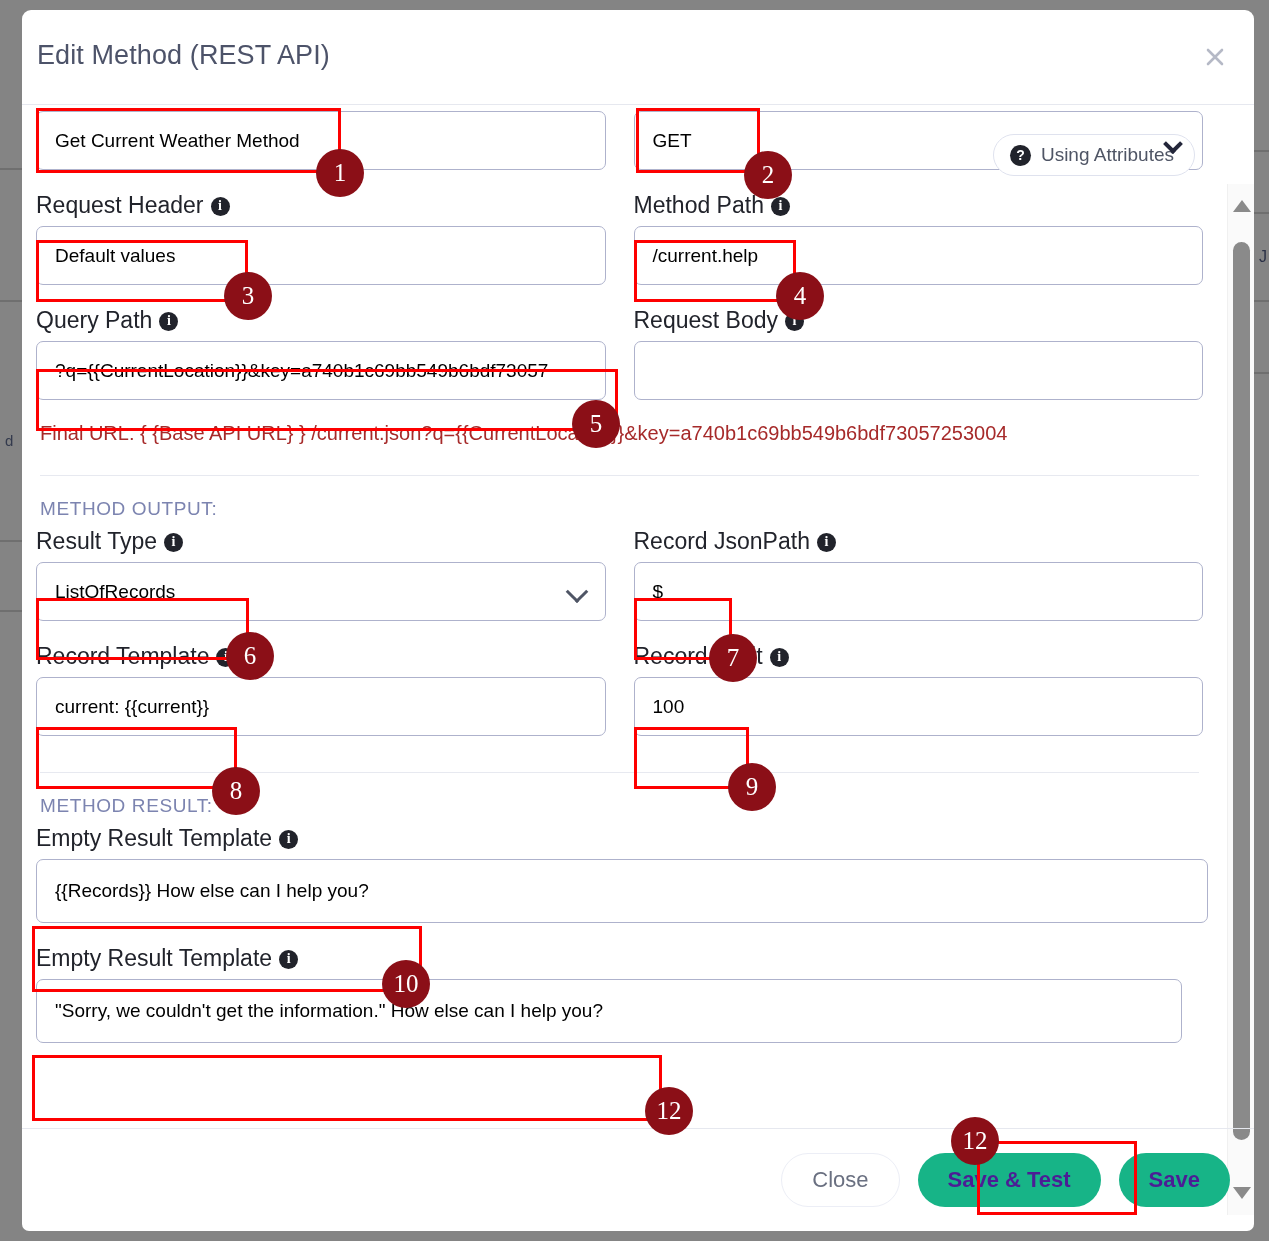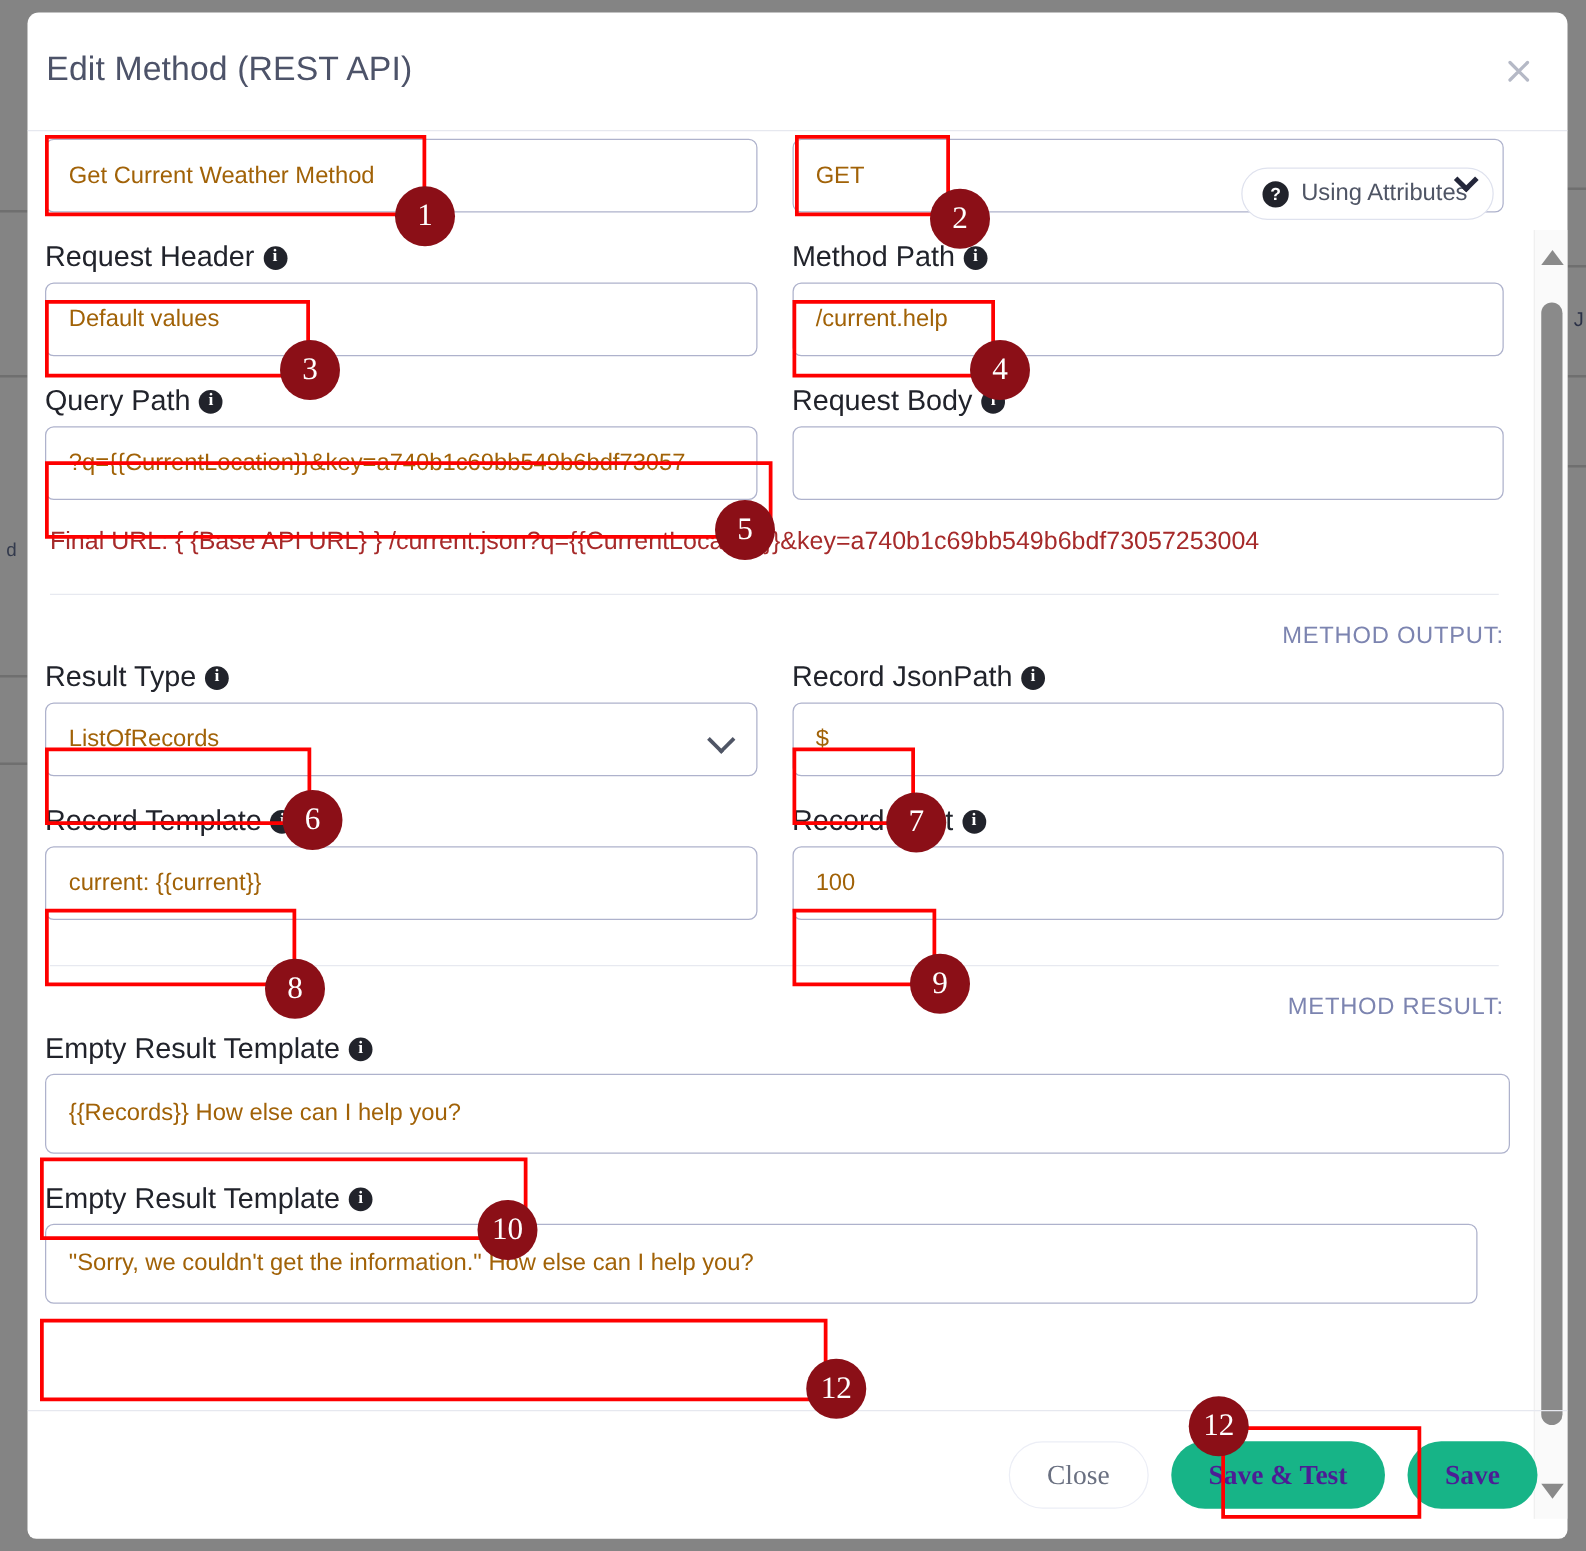--- a/index.html
+++ b/index.html
@@ -80,21 +80,21 @@
     font-size:14px; font-weight:bold; font-family:"Liberation Serif", serif;
     line-height:1; flex:none; position:relative; top:1px;
   }
 
   .input {
     width:100%; height:59px;
     border:1px solid #aeb2cc; border-radius:7px;
     background:#fff;
     display:flex; align-items:center;
     padding:0 18px;
-    font-size:19px; color:#a16207;
+    font-size:19px; color:#000000;
     position:relative;
   }
   .input.tall { height:64px; }
   .input.sel::after {
     content:""; position:absolute; right:20px; top:calc(50% - 4px);
     width:13px; height:13px; border-right:3px solid #4f5565; border-bottom:3px solid #4f5565;
     transform:rotate(45deg) translate(-3px,-3px);
   }
   .spacer-20 { height:20px; }
 
@@ -122,42 +122,42 @@
     transform:rotate(45deg);
   }
 
   .final-url {
     font-size:20px; color:#a62a2a; margin-top:22px; margin-left:4px;
     white-space:nowrap;
   }
   .divider { height:1px; background:#e7e9f0; margin:30px 4px 0 4px; }
   .section-label {
     font-size:19px; color:#7c84b0; letter-spacing:0.6px;
-    margin-top:22px; margin-bottom:6px; margin-left:4px;text-align:right;
+    margin-top:22px; margin-bottom:6px; margin-left:4px;
   }
 
   
   .scrollbar {
     position:absolute; right:0; top:87px; width:27px; height:1031px;
     background:#fafafa; border-left:1px solid #f0f0f0;
   }
   .sb-arrow { position:absolute; left:4px; width:20px; height:16px; cursor:pointer; }
   .sb-arrow.up { top:14px; }
   .sb-arrow.down { bottom:14px; }
   .sb-thumb {
     position:absolute; left:5px; top:58px; width:17px; height:898px;
     background:#8a8a8a; border-radius:9px; cursor:pointer;
   }
 
   
   .modal-footer {
     position:absolute; left:0; right:0; bottom:0; height:103px;
     border-top:1px solid #e6e8ef;
     display:flex; align-items:center; justify-content:flex-end;
-    gap:18px; padding-right:24px;font-family:Liberation Serif, serif;
+    gap:18px; padding-right:24px;
   }
   .btn {
     height:54px; border-radius:27px; display:flex; align-items:center; justify-content:center;
     font-size:22px; cursor:pointer; padding:0 30px;
   }
   .btn-close { background:#fff; border:1px solid #eceef6; color:#6a7081; min-width:110px; }
   .btn-green { background:#17b487; color:#4c1d95; border:none; min-width:150px; font-weight:bold; }
   .btn-save { min-width:104px; }
 
   

